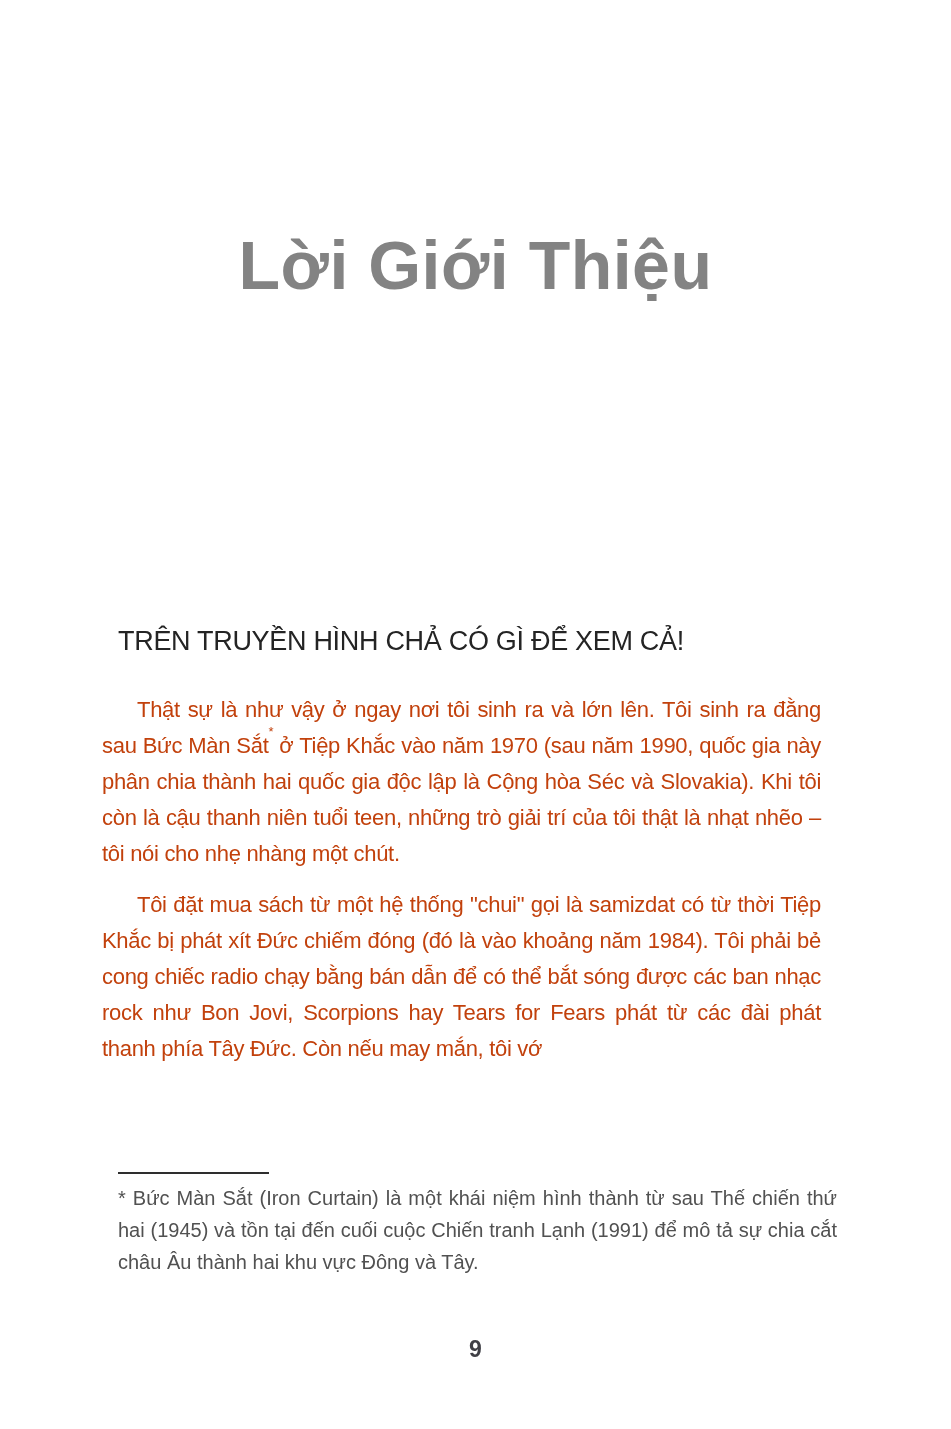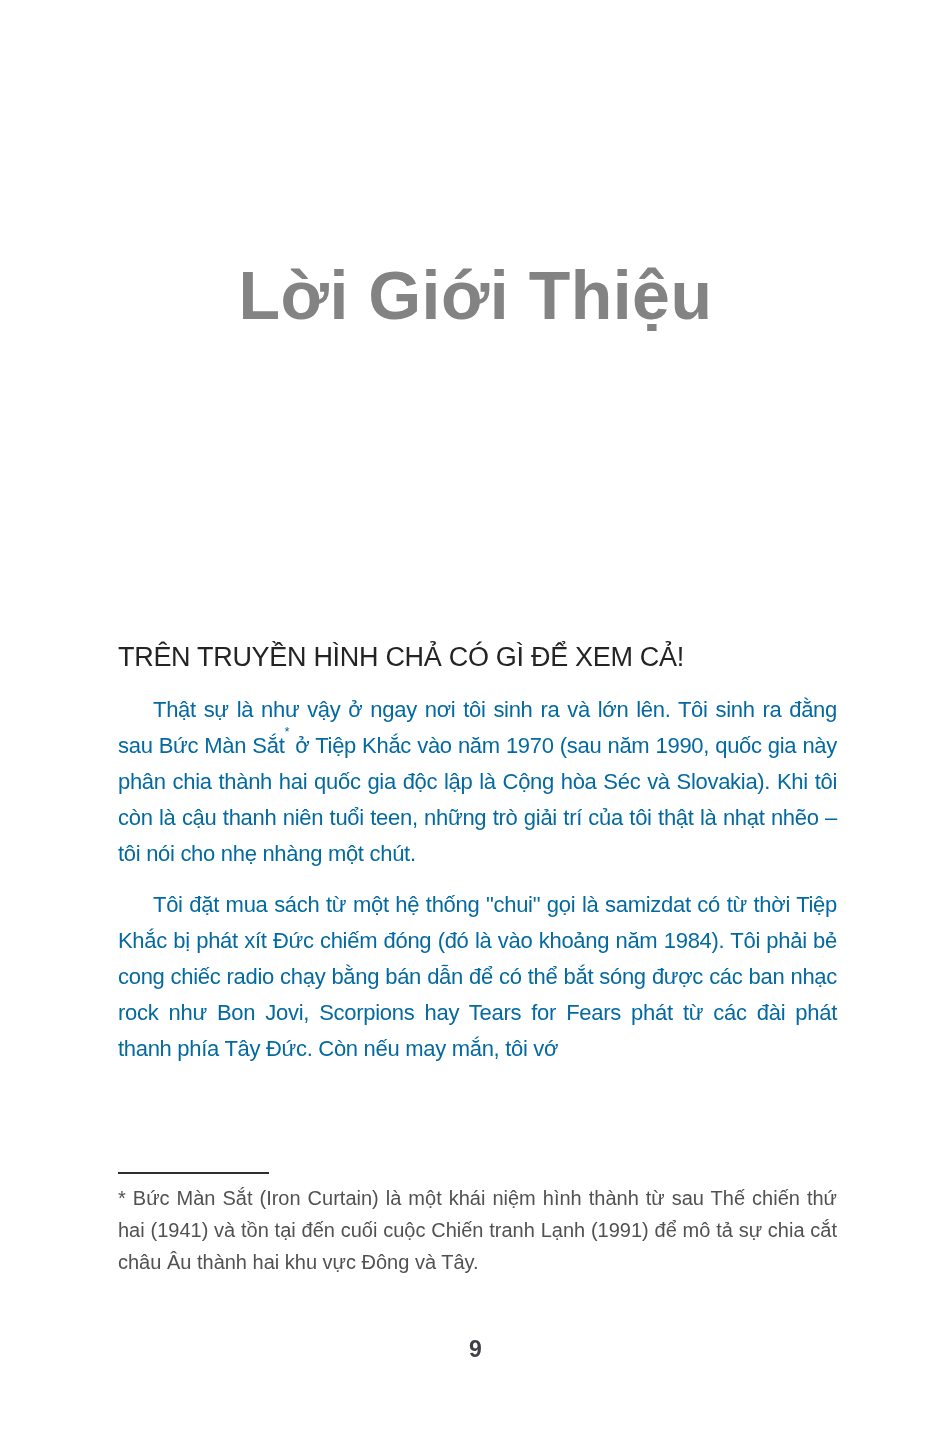--- a/index.html
+++ b/index.html
@@ -20,42 +20,41 @@
     top: 231px;
     left: 0;
     width: 951px;
     text-align: center;
     font-family: "Liberation Sans", sans-serif;
     font-weight: bold;
     font-size: 68px;
     line-height: 1.0;
     letter-spacing: 0.5px;
     color: #838383;
-    margin-top: 30px;
   }
   .section-heading {
     position: absolute;
-    top: 644px;
+    top: 628px;
     left: 118px;
     width: 720px;
     font-size: 27px;
     line-height: 1.0;
     letter-spacing: -0.3px;
     color: #242424;
     white-space: nowrap;
   }
   .body-text {
     position: absolute;
     top: 692px;
-    left: 118px;
+    left: 102px;
     width: 719px;
     font-size: 22px;
     line-height: 36px;
     letter-spacing: -0.3px;
-    color: #0369a1;
+    color: #c2410c;
     text-align: justify;
   }
   .para {
     margin: 0 0 15px 0;
     text-indent: 35px;
   }
   .seg-italic { }
   .fn-ref {
     font-size: 13px;
     line-height: 0;
@@ -103,17 +102,17 @@
 
   <div class="body-text">
     <p class="para"><span>Thật sự là như vậy ở ngay nơi tôi sinh ra và lớn lên. Tôi sinh ra đằng sau Bức Màn Sắt</span><sup class="fn-ref">*</sup><span> ở Tiệp Khắc vào năm 1970 (sau năm 1990, quốc gia này phân chia thành hai quốc gia độc lập là Cộng hòa Séc và Slovakia). Khi tôi còn là cậu thanh niên tuổi teen, những trò giải trí của tôi thật là nhạt nhẽo – tôi nói cho nhẹ nhàng một chút.</span></p>
 
 
     <p class="para"><span>Tôi đặt mua sách từ một hệ thống "chui" gọi là </span><span class="seg-italic">samizdat</span><span> có từ thời Tiệp Khắc bị phát xít Đức chiếm đóng (đó là vào khoảng năm 1984). Tôi phải bẻ cong chiếc radio chạy bằng bán dẫn để có thể bắt sóng được các ban nhạc rock như Bon Jovi, Scorpions hay Tears for Fears phát từ các đài phát thanh phía Tây Đức. Còn nếu may mắn, tôi vớ</span></p>
   </div>
 
   <div class="footnote-rule"></div>
 
-  <div class="footnote">* Bức Màn Sắt (Iron Curtain) là một khái niệm hình thành từ sau Thế chiến thứ hai (1941) và tồn tại đến cuối cuộc Chiến tranh Lạnh (1991) để mô tả sự chia cắt châu Âu thành hai khu vực Đông và Tây.</div>
+  <div class="footnote">* Bức Màn Sắt (Iron Curtain) là một khái niệm hình thành từ sau Thế chiến thứ hai (1945) và tồn tại đến cuối cuộc Chiến tranh Lạnh (1991) để mô tả sự chia cắt châu Âu thành hai khu vực Đông và Tây.</div>
 
   <div class="page-number">9</div>
 
 </div>
 
 </body></html>

